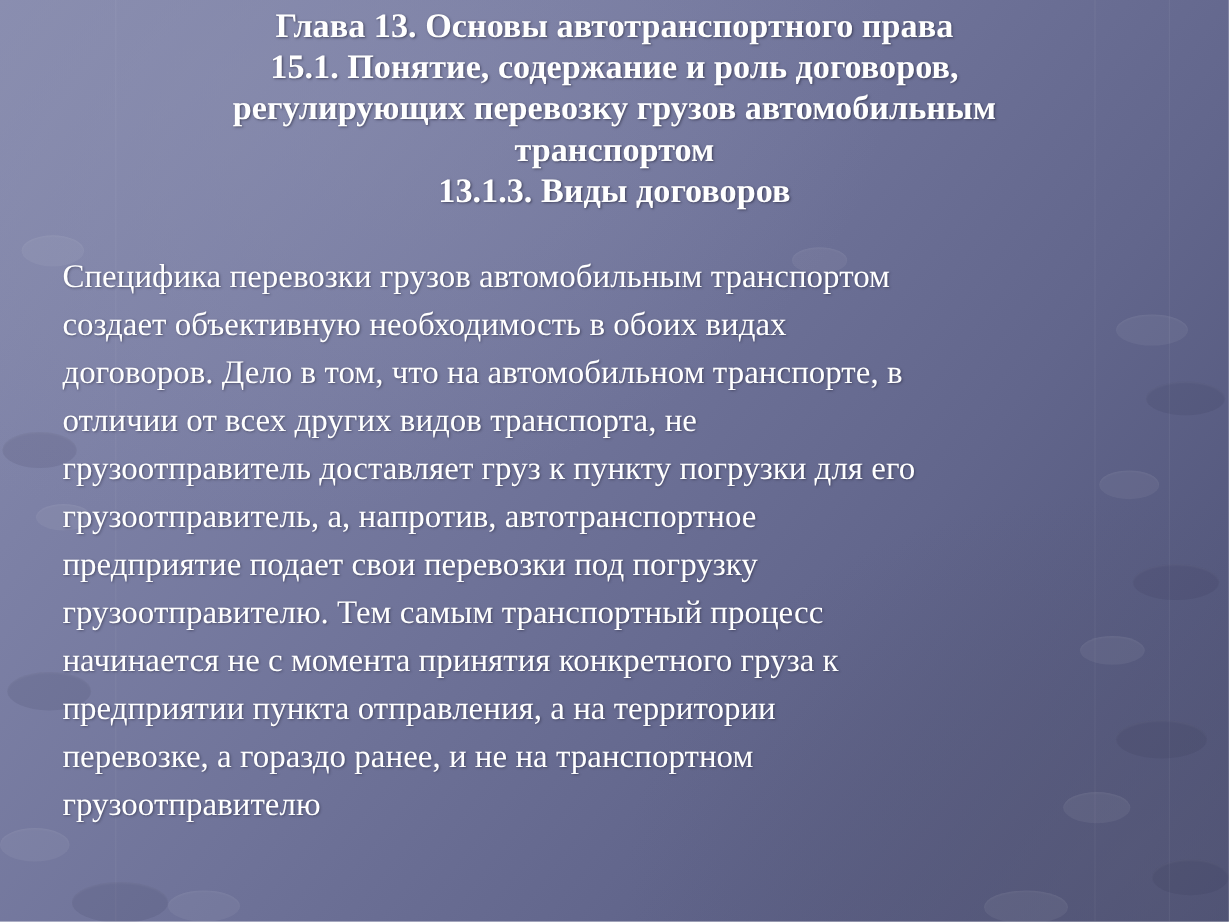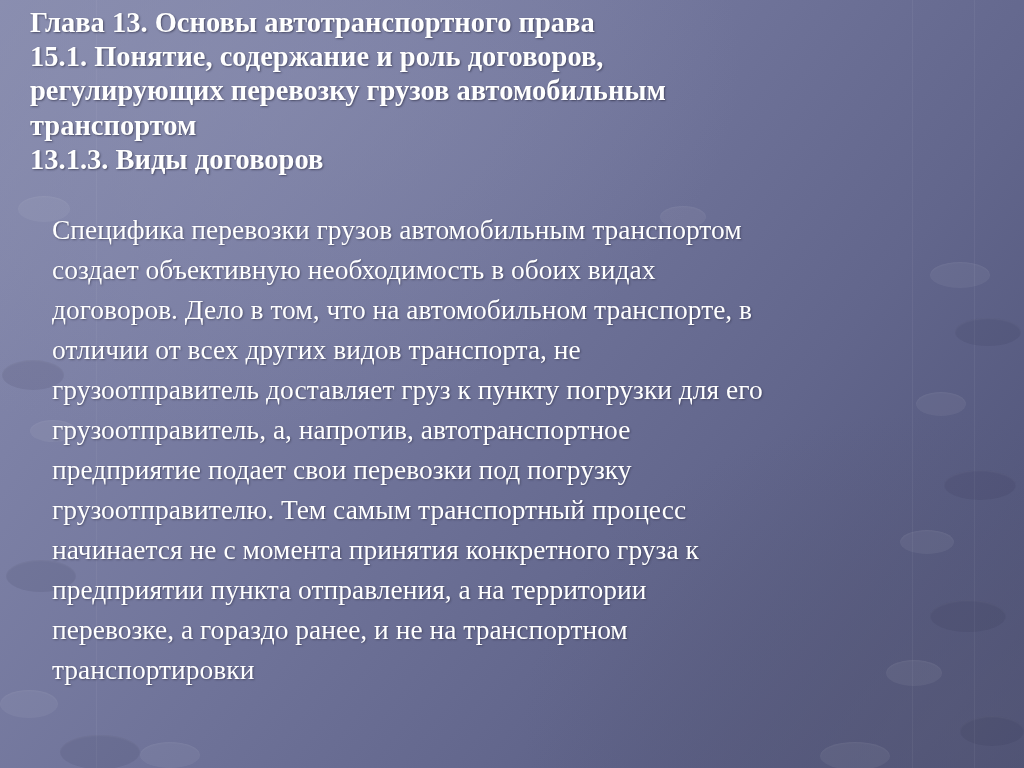--- a/index.html
+++ b/index.html
@@ -49,20 +49,21 @@
     position: absolute;
     inset: 0;
     z-index: 5;
   }
 
   .title-block {
     position: absolute;
     top: 6px;
     left: 0;
     width: 1024px;
+    text-align: center;
     color: #ffffff;
     font-weight: bold;
     font-size: 28.5px;
     line-height: 1.2;
     text-shadow: 1px 1px 2px rgba(30,30,50,0.55);
     letter-spacing: 0px;
   }
   .title-line {
     display: block;
     padding: 0 30px;
@@ -127,16 +128,16 @@
       <span class="body-line">создает объективную необходимость в обоих видах</span>
       <span class="body-line">договоров. Дело в том, что на автомобильном транспорте, в</span>
       <span class="body-line">отличии от всех других видов транспорта, не</span>
       <span class="body-line">грузоотправитель доставляет груз к пункту погрузки для его</span>
       <span class="body-line">грузоотправитель, а, напротив, автотранспортное</span>
       <span class="body-line">предприятие подает свои перевозки под погрузку</span>
       <span class="body-line">грузоотправителю. Тем самым транспортный процесс</span>
       <span class="body-line">начинается не с момента принятия конкретного груза к</span>
       <span class="body-line">предприятии пункта отправления, а на территории</span>
       <span class="body-line">перевозке, а гораздо ранее, и не на транспортном</span>
-      <span class="body-line">транспортировки</span>
+      <span class="body-line">грузоотправителю</span>
     </div>
   </div>
 </div>
 
 </body></html>

